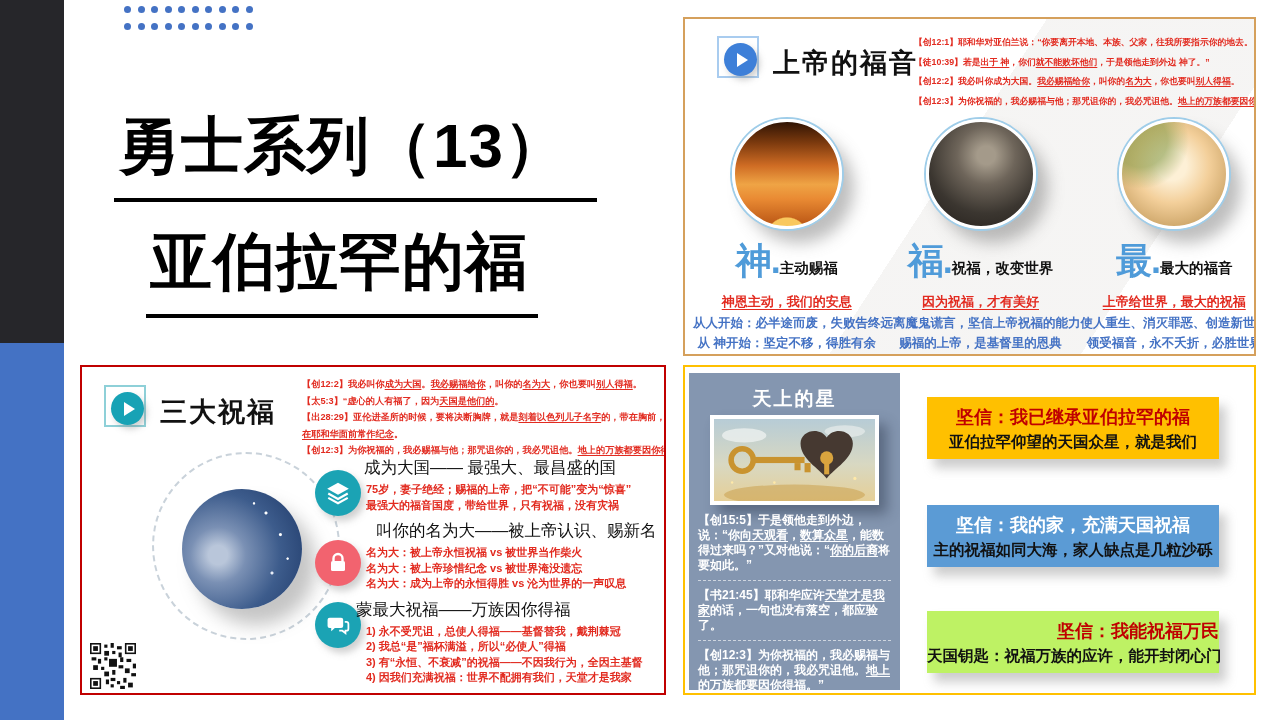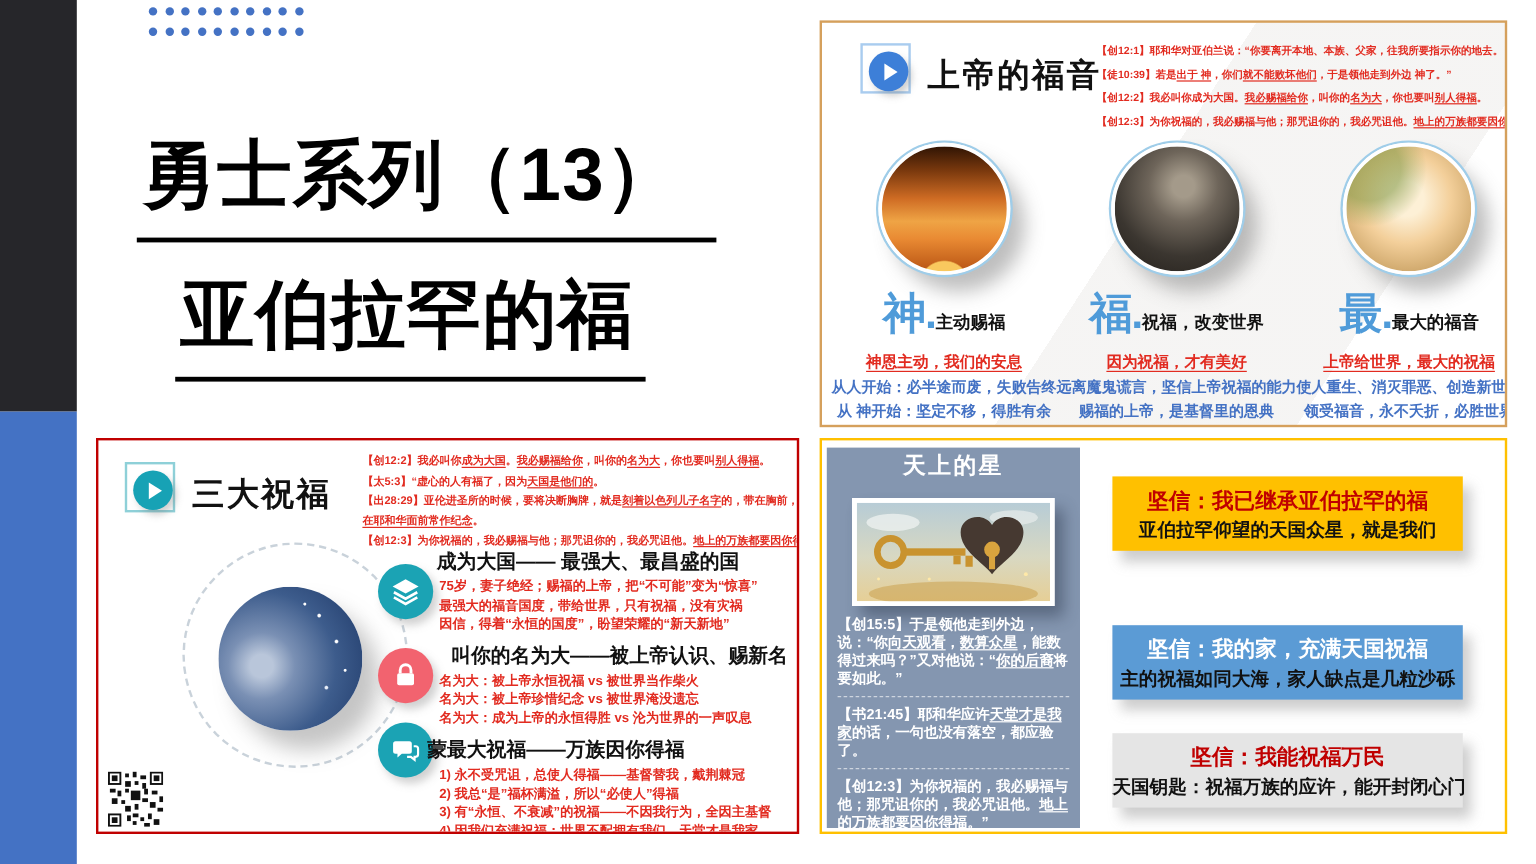--- a/index.html
+++ b/index.html
@@ -80,40 +80,40 @@
         radial-gradient(circle at 30% 55%, #b9c6da 0 9%, #7a90b4 26%, #3d5c8c 58%, #1d3766 100%);}
   .qr{position:absolute;left:8px;top:276px;width:46px;height:46px;}
 
   .bullet{position:absolute;width:46px;height:46px;border-radius:50%;display:flex;align-items:center;justify-content:center;
           box-shadow:4px 5px 7px rgba(120,120,120,.35);}
   .bullet.teal{background:#1ba3b4;}
   .bullet.pink{background:#f2636f;}
 
   .b-sections{position:absolute;left:272px;top:90px;width:308px;}
   .b-sec{margin-bottom:7px;}
-  .sec-head{font-size:16.5px;font-weight:bold;color:#111;white-space:nowrap;margin-bottom:3px;}
+  .sec-head{font-size:16.5px;font-weight:normal;color:#111;white-space:nowrap;margin-bottom:3px;}
   .b-sec.s1 .sec-head{padding-left:10px;}
   .b-sec.s2 .sec-head{padding-left:22px;}
   .b-sec.s3 .sec-head{padding-left:2px;}
   .sec-line{font-size:11px;font-weight:bold;color:#e22b20;line-height:15.5px;white-space:nowrap;padding-left:12px;}
 
   
   .slate{position:absolute;left:4px;top:6px;width:211px;height:317px;background:#8496b0;overflow:hidden;}
-  .slate-title{margin-top:2px;text-align:center;font-size:19px;font-weight:bold;color:#fff;letter-spacing:2px;}
+  .slate-title{margin-top:13px;text-align:center;font-size:19px;font-weight:bold;color:#fff;letter-spacing:2px;}
   .key-frame{position:absolute;left:21px;top:42px;width:169px;height:90px;background:#fff;box-sizing:border-box;padding:4px;
              box-shadow:8px 9px 12px rgba(40,50,70,.45);}
   .key-frame svg{display:block;width:100%;height:100%;}
   .slate-scripture{position:absolute;left:9px;top:140px;width:193px;color:#fff;font-weight:bold;font-size:12px;line-height:15px;}
   .slate-sep{border-top:1px dashed rgba(255,255,255,.6);margin:7px 0;}
 
   .bbox{position:absolute;left:242px;width:292px;height:62px;text-align:center;box-sizing:border-box;
         box-shadow:7px 9px 10px rgba(130,130,130,.4);}
   .bbox .l1{font-size:18px;font-weight:bold;margin-top:8px;white-space:nowrap;}
   .bbox .l2{font-size:15.5px;font-weight:bold;color:#111;margin-top:3px;white-space:nowrap;}
-  .bbox1{top:30px;} .bbox2{top:138px;margin-top:16px;} .bbox3{top:244px;}
+  .bbox1{top:30px;} .bbox2{top:138px;} .bbox3{top:244px;}
 </style>
 </head>
 <body>
 
 <div class="bar-dark"></div>
 <div class="bar-blue"></div>
 
 <div class="dots">
     <span class="dot"></span>
     <span class="dot"></span>
@@ -269,21 +269,20 @@
         <path d="M3.5 4.5 h11 a2 2 0 0 1 2 2 v6 a2 2 0 0 1 -2 2 h-6 l-3.5 3 v-3 h-1.5 a2 2 0 0 1 -2 -2 v-6 a2 2 0 0 1 2 -2 Z" fill="#fff"></path>
         <path d="M18 8.5 h1.5 a2 2 0 0 1 2 2 v4.5 a2 2 0 0 1 -2 2 h-0.8 v2.4 l-3 -2.4 h-3" fill="none" stroke="#fff" stroke-width="1.7"></path>
       </svg>
   </div>
 
   <div class="b-sections">
     <div class="b-sec s1">
       <div class="sec-head">成为大国—— 最强大、最昌盛的国</div>
       <div class="sec-line">75岁，妻子绝经；赐福的上帝，把“不可能”变为“惊喜”</div>
       <div class="sec-line">最强大的福音国度，带给世界，只有祝福，没有灾祸</div>
-      <div class="sec-line">因信，得着“永恒的国度”，盼望荣耀的“新天新地”</div>
     </div>
     <div class="b-sec s2">
       <div class="sec-head">叫你的名为大——被上帝认识、赐新名</div>
       <div class="sec-line">名为大：被上帝永恒祝福 vs 被世界当作柴火</div>
       <div class="sec-line">名为大：被上帝珍惜纪念 vs 被世界淹没遗忘</div>
       <div class="sec-line">名为大：成为上帝的永恒得胜 vs 沦为世界的一声叹息</div>
     </div>
     <div class="b-sec s3">
       <div class="sec-head">蒙最大祝福——万族因你得福</div>
       <div class="sec-line">1) 永不受咒诅，总使人得福——基督替我，戴荆棘冠</div>
@@ -332,17 +331,17 @@
   </div>
 
   <div class="bbox bbox1" style="background: rgb(255, 192, 0);">
     <div class="l1" style="color: rgb(192, 0, 0);">坚信：我已继承亚伯拉罕的福</div>
     <div class="l2">亚伯拉罕仰望的天国众星，就是我们</div>
   </div>
   <div class="bbox bbox2" style="background: rgb(91, 155, 213);">
     <div class="l1" style="color: rgb(255, 255, 255);">坚信：我的家，充满天国祝福</div>
     <div class="l2">主的祝福如同大海，家人缺点是几粒沙砾</div>
   </div>
-  <div class="bbox bbox3" style="background: #e5e5e5;">
+  <div class="bbox bbox3" style="background: #bef264; text-align: right;">
     <div class="l1" style="color: rgb(192, 0, 0);">坚信：我能祝福万民</div>
     <div class="l2">天国钥匙：祝福万族的应许，能开封闭心门</div>
   </div>
 </section>
 
 </body></html>

